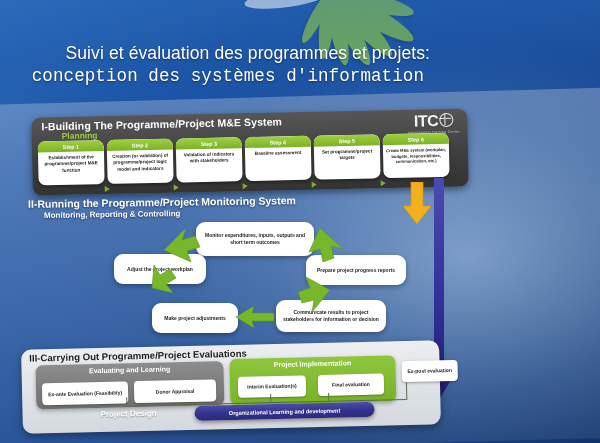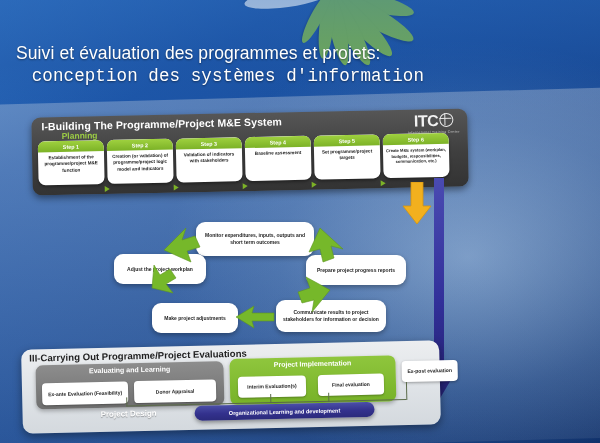--- a/index.html
+++ b/index.html
@@ -30,21 +30,21 @@
     position:absolute;left:0;top:0;width:600px;height:108px;
     background:linear-gradient(180deg,rgba(40,100,180,0.45) 0%,rgba(30,85,165,0.30) 60%,rgba(25,75,150,0.0) 100%);
     pointer-events:none;
   }
   .title{
     position:absolute;left:0;top:42px;width:430px;
     color:#ffffff;font-size:17.5px;line-height:23px;
     text-shadow:0 1px 2px rgba(0,0,0,0.45);
     letter-spacing:0.1px;
   }
-  .title .l1{display:block;text-align:left;padding-left:16px;}
+  .title .l1{display:block;text-align:right;padding-left:0;}
   .title .l2{display:block;text-align:right;padding-right:6px;font-family:Liberation Mono, monospace;}
   
   .grey-wedge{
     position:absolute;left:-40px;top:96px;width:700px;height:350px;
     background:linear-gradient(180deg,rgba(225,228,232,0.30),rgba(190,198,210,0.10));
     transform:rotate(-1.6deg);
   }
   
   #sec1{
     position:absolute;left:32px;top:113px;width:436px;height:78px;
@@ -214,20 +214,24 @@
       </div>
     </div>
 
     <span class="stp-arrow" style="left:72px;"></span>
     <span class="stp-arrow" style="left:141px;"></span>
     <span class="stp-arrow" style="left:210px;"></span>
     <span class="stp-arrow" style="left:279px;"></span>
     <span class="stp-arrow" style="left:348px;"></span>
   </div>
 
+  <div id="sec2">
+    <div class="h1">II-Running the Programme/Project Monitoring System</div>
+    <div class="h2">Monitoring, Reporting &amp; Controlling</div>
+  </div>
 
   <div class="cbox" style="left:196px;top:222px;width:118px;height:34px;">
     <span>Monitor expenditures, inputs, outputs and short term outcomes</span>
   </div>
 
   <div class="cbox" style="left:306px;top:255px;width:100px;height:30px;">
     <span>Prepare project progress reports</span>
   </div>
 
   <div class="cbox" style="left:276px;top:300px;width:110px;height:32px;">

